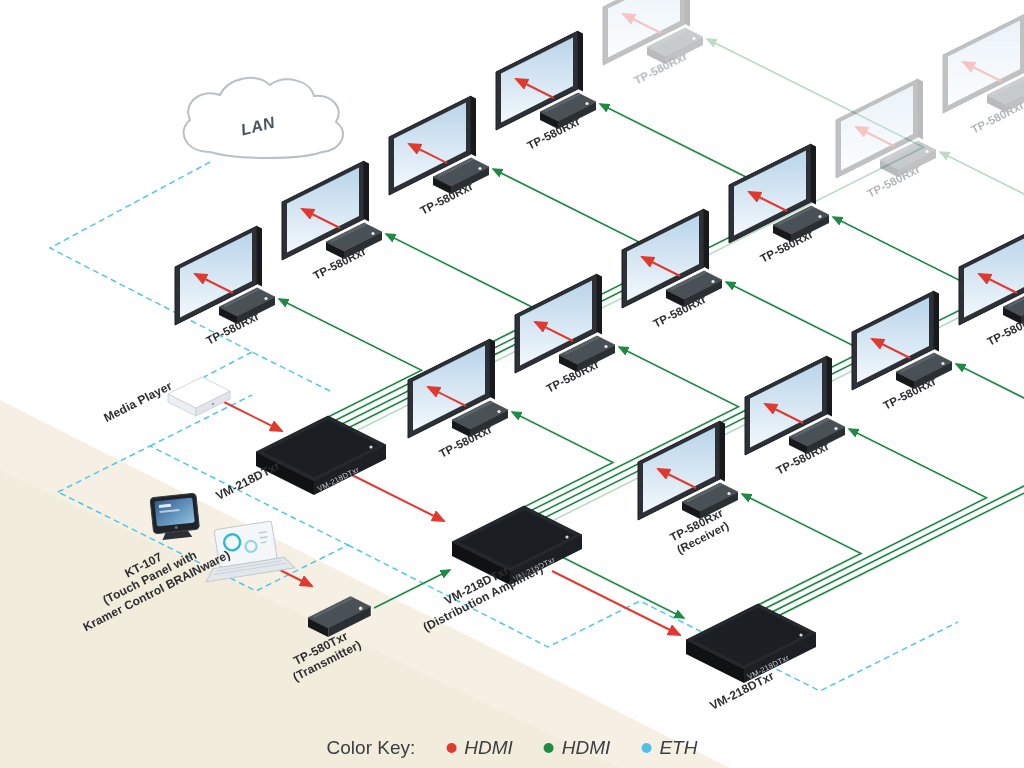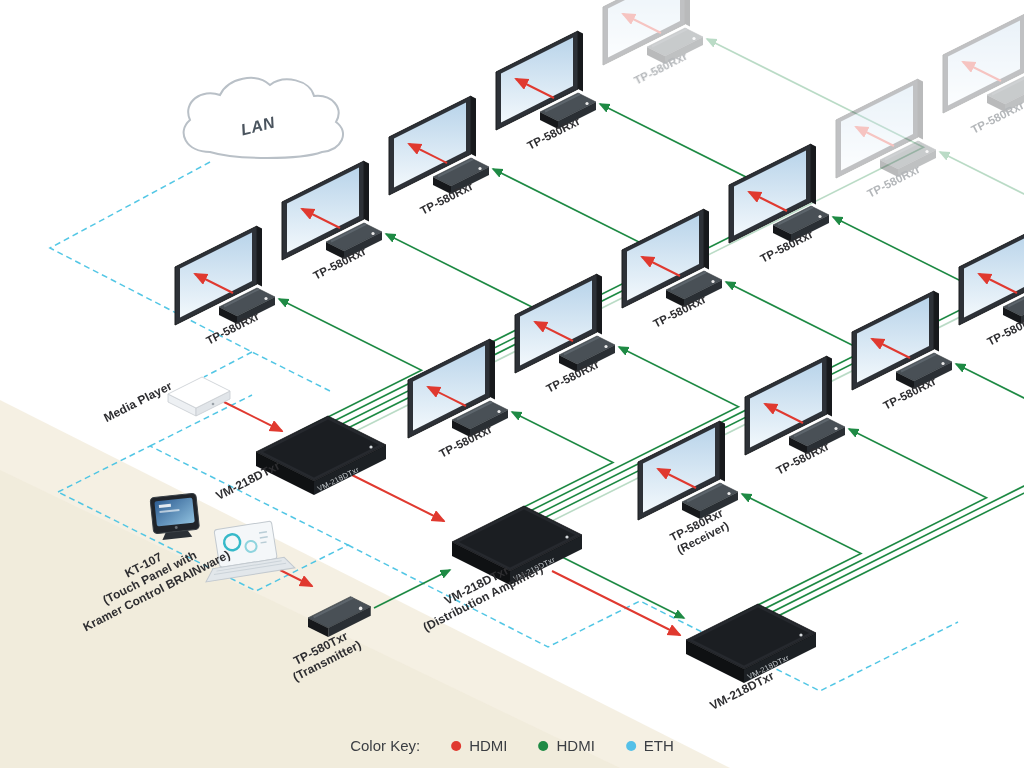--- a/index.html
+++ b/index.html
@@ -7,22 +7,22 @@
          font-family:"Liberation Sans",sans-serif;}
   svg.scene{position:absolute;left:0;top:0;}
   .lbl{position:absolute;transform:translate(-50%,-50%) rotate(-27deg);
        font-weight:bold;font-size:12px;line-height:1.2;color:#2e2e31;
        text-align:center;white-space:nowrap;letter-spacing:.1px;}
   .lbl.small{font-size:11.5px;}
   .lbl.faded{color:#b4b7ba;}
   .lbl.cloudlbl{font-style:italic;font-size:16px;color:#4a545e;
        transform:translate(-50%,-50%) rotate(-14deg);letter-spacing:.5px;}
   .legend{position:absolute;left:50%;top:737px;transform:translateX(-50%);
-          display:flex;align-items:center;gap:30px;font-size:15px;color:#3b3e43;}
-  .key-item{display:flex;align-items:center;gap:7px;}
+          display:flex;align-items:center;gap:30px;font-size:19px;color:#3b3e43;}
+  .key-item{display:flex;align-items:center;gap:7px;font-style:italic;}
   .boxtxt{font-size:7.5px;fill:#c9ced2;letter-spacing:.3px;font-family:"Liberation Sans",sans-serif;}
 </style>
 </head>
 <body>
 
 <div class="stage">
 
 <svg class="scene" width="1024" height="768" viewBox="0 0 1024 768" xmlns="http://www.w3.org/2000/svg" xmlns:xlink="http://www.w3.org/1999/xlink">
   <defs>
     <linearGradient id="scr" x1="0" y1="0" x2="0" y2="1">

